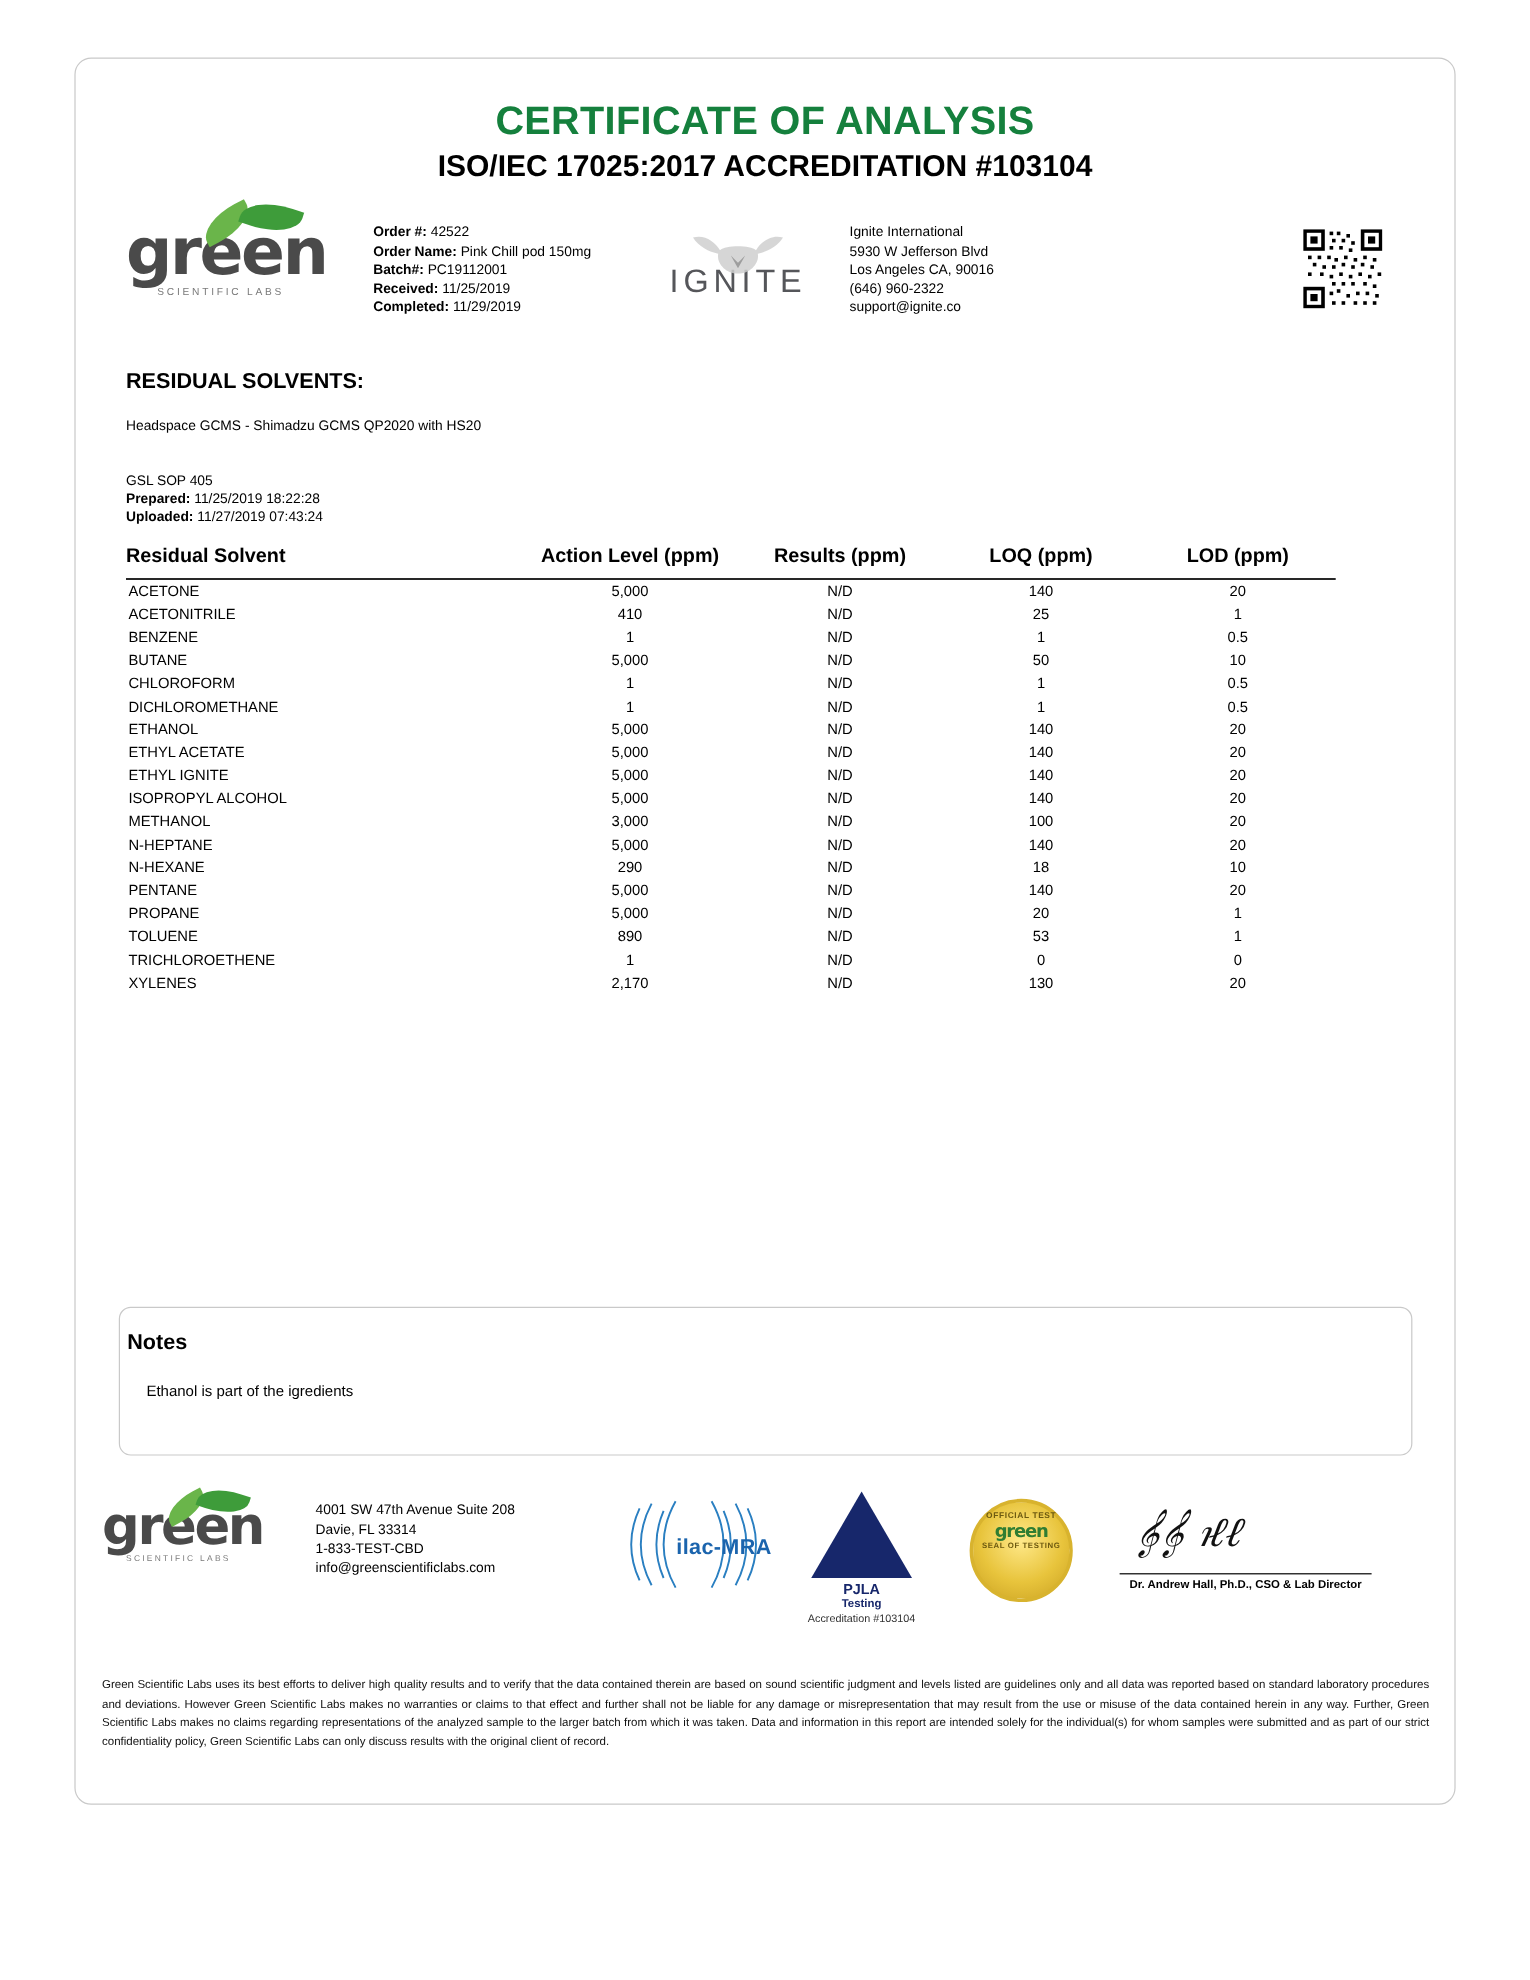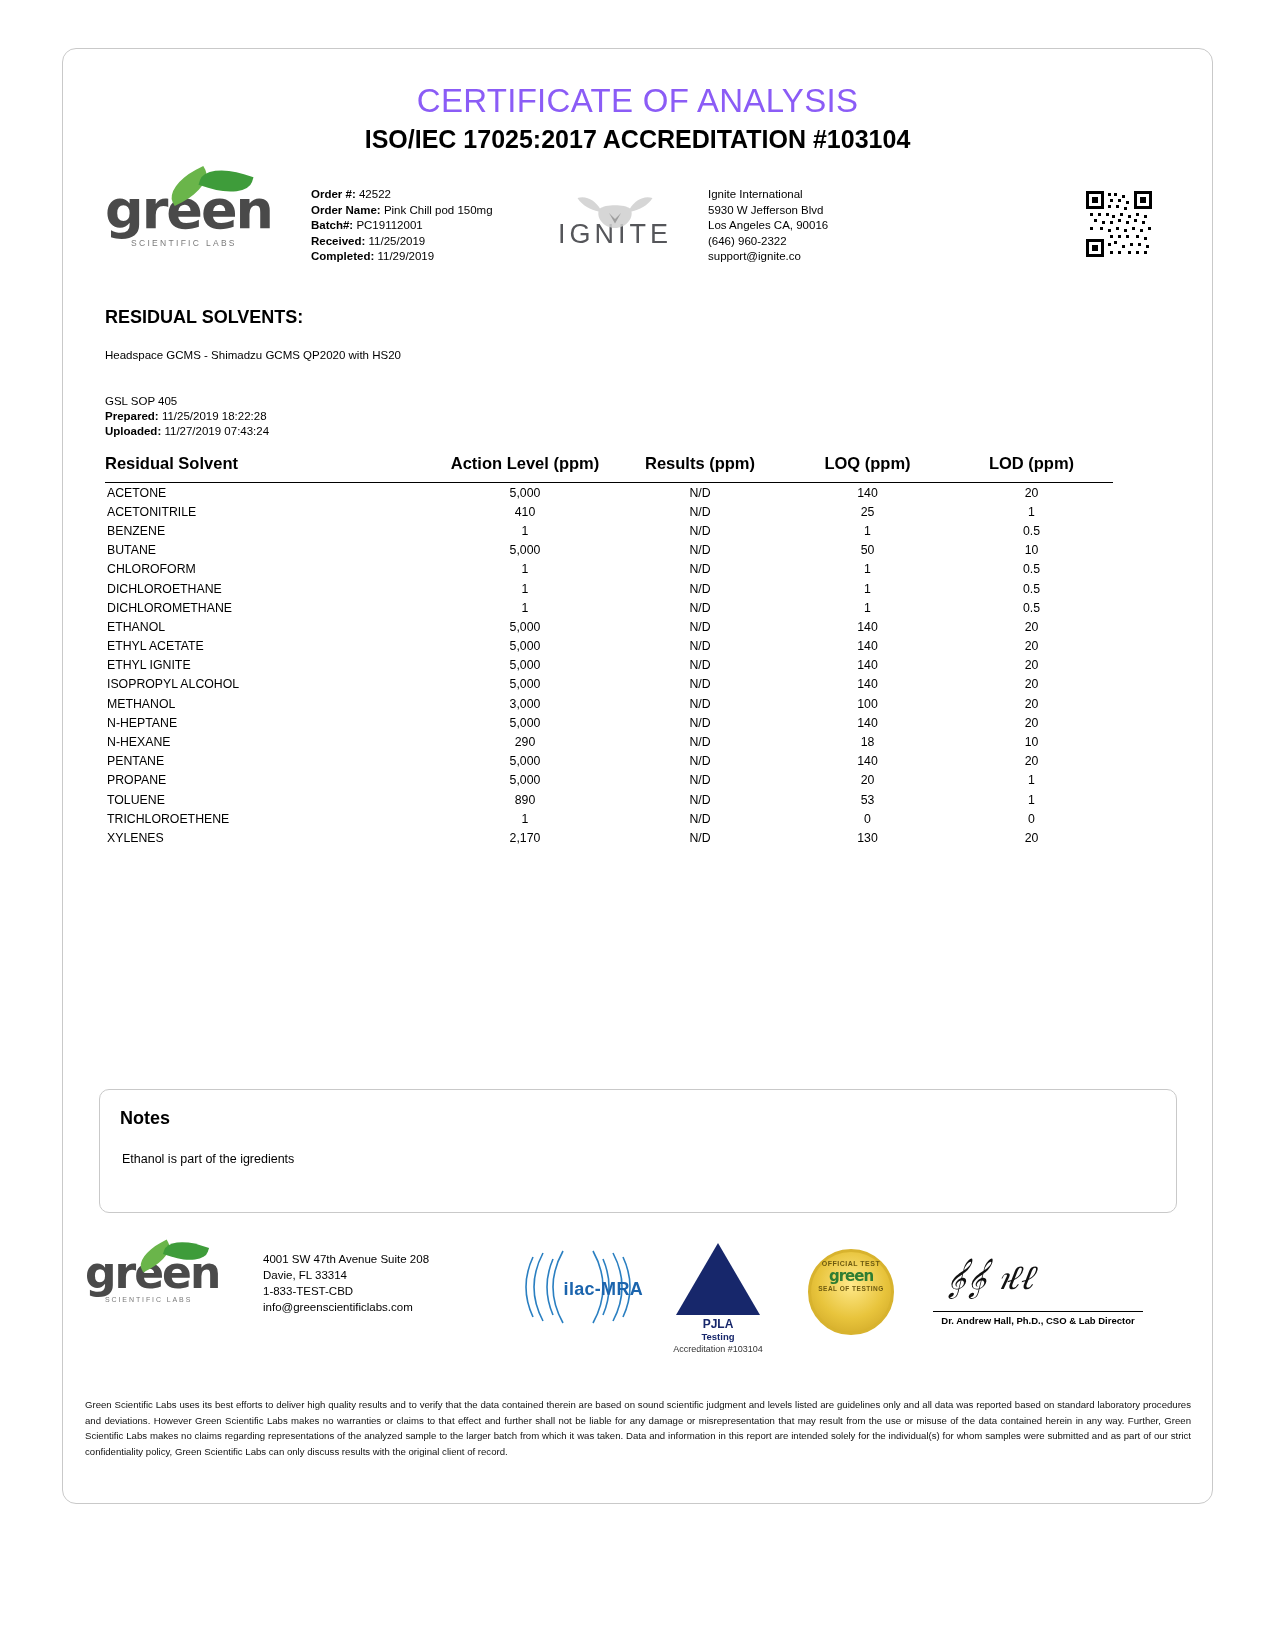--- a/index.html
+++ b/index.html
@@ -34,23 +34,23 @@
     height: 100%;
   }
 
   
   .title {
     position: absolute;
     top: 33px;
     width: 100%;
     text-align: center;
     font-size: 33px;
-    font-weight: normal;
+    font-weight: bold;
     letter-spacing: 0.3px;
-    color: #8b5cf6;
+    color: #15803d;
   }
   .subtitle {
     position: absolute;
     top: 76px;
     width: 100%;
     text-align: center;
     font-size: 25px;
     font-weight: bold;
     color: #000;
   }
@@ -217,21 +217,21 @@
     top: 1040px;
     width: 1078px;
     height: 124px;
     border: 1px solid #c9c9c9;
     border-radius: 10px;
     box-sizing: border-box;
   }
   .notes h3 {
     margin: 0;
     position: absolute;
-    left: 20px;
+    left: 6px;
     top: 18px;
     font-size: 18px;
     font-weight: bold;
   }
   .notes p {
     margin: 0;
     position: absolute;
     left: 22px;
     top: 62px;
     font-size: 12.5px;
@@ -521,27 +521,20 @@
               <td class="cn">10</td>
             </tr>
             <tr>
               <td class="c0">CHLOROFORM</td>
               <td class="cn">1</td>
               <td class="cn">N/D</td>
               <td class="cn">1</td>
               <td class="cn">0.5</td>
             </tr>
             <tr>
-              <td class="c0">DICHLOROETHANE</td>
-              <td class="cn">1</td>
-              <td class="cn">N/D</td>
-              <td class="cn">1</td>
-              <td class="cn">0.5</td>
-            </tr>
-            <tr>
               <td class="c0">DICHLOROMETHANE</td>
               <td class="cn">1</td>
               <td class="cn">N/D</td>
               <td class="cn">1</td>
               <td class="cn">0.5</td>
             </tr>
             <tr>
               <td class="c0">ETHANOL</td>
               <td class="cn">5,000</td>
               <td class="cn">N/D</td>

